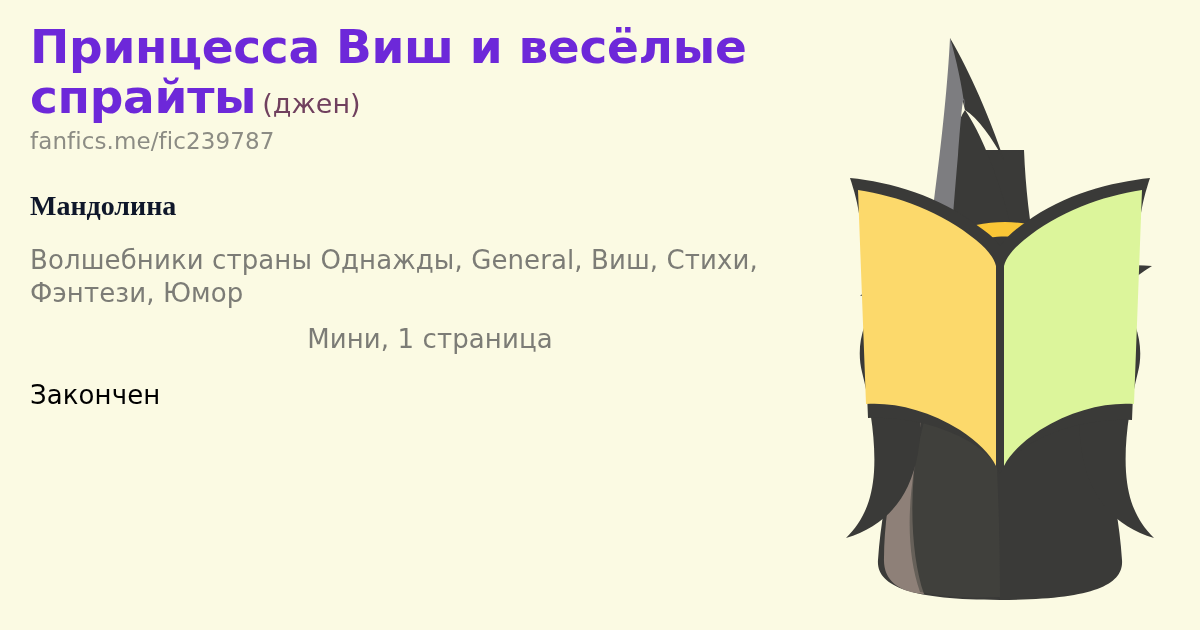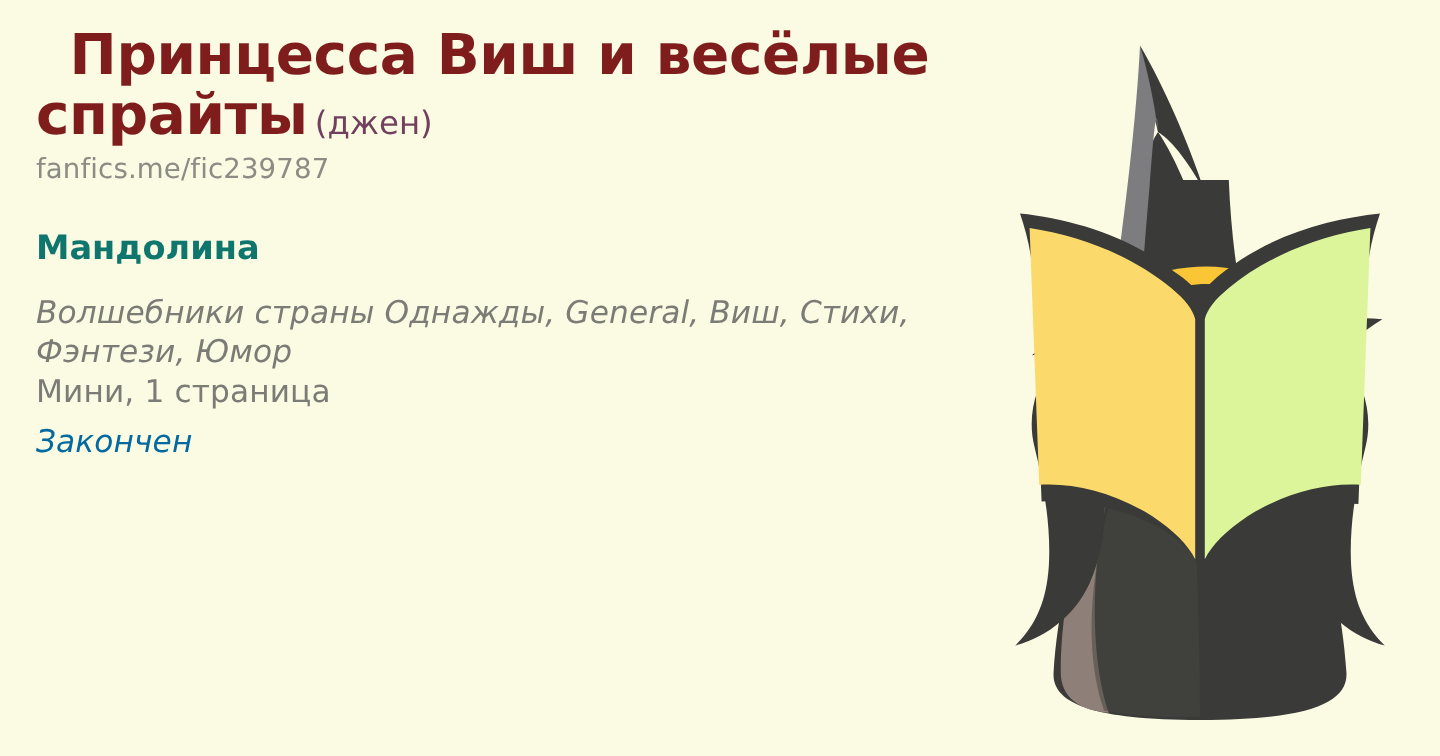--- a/index.html
+++ b/index.html
@@ -30,65 +30,65 @@
   }
 
   #title-block {
     line-height: 1.06;
     margin: 0;
     padding: 0;
   }
   .story-title {
     font-size: 47px;
     font-weight: bold;
-    color: #7f1d1d;
+    color: #6d28d9;
     letter-spacing: -0.3px;
-    margin-left: 28px;
   }
   .title-category {
     font-size: 27px;
     font-weight: normal;
     color: #70405e;
     white-space: nowrap;
     margin-left: 6px;
   }
 
   #story-url {
     margin-top: 6px;
     font-size: 23px;
     color: #8c8c84;
     letter-spacing: 0.1px;
   }
 
   #author-name {
     margin-top: 36px;
     font-size: 28px;
     font-weight: bold;
-    color: #0f766e;
+    color: #0f172a;
+    font-family: Liberation Serif, serif;
   }
 
   #meta-block {
     margin-top: 22px;
   }
   .meta-line {
     font-size: 26px;
     color: #7c7c76;
     line-height: 1.27;
     letter-spacing: 0.1px;
   }
   .meta-line.fandom {
     max-width: 790px;
-    font-style: italic;
   }
   .meta-line.size {
+    margin-top: 13px;
+    text-align: center;
   }
   .meta-line.status {
-    margin-top: 9px;
-    color: #0369a1;
-    font-style: italic;
+    margin-top: 23px;
+    color: #000000;
   }
 
   
   #illustration {
     position: absolute;
     right: 0;
     top: 0;
     width: 400px;
     height: 630px;
   }

